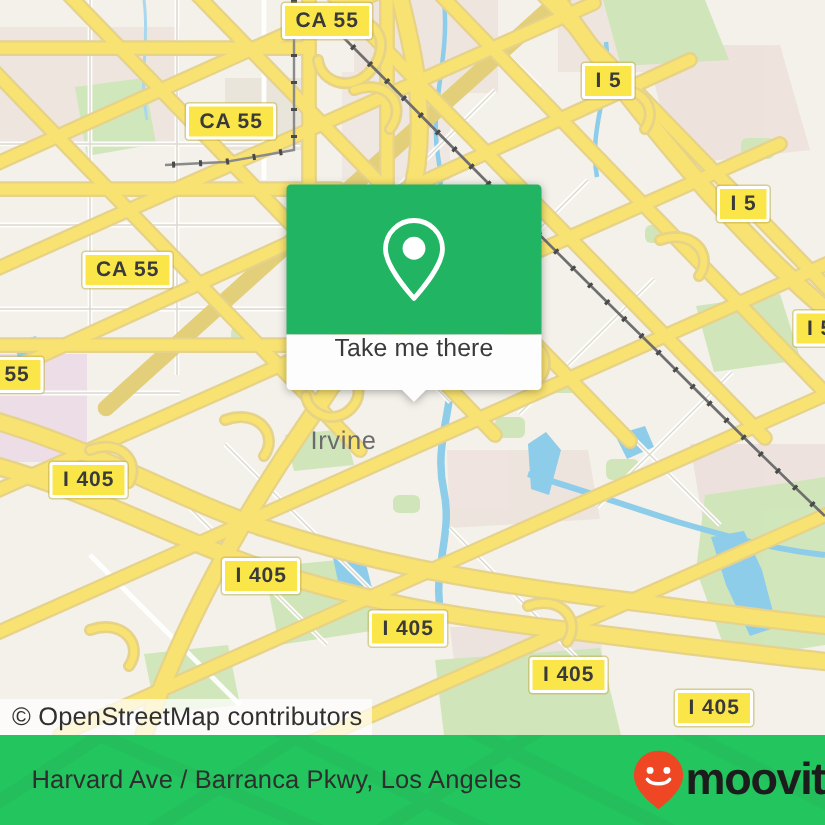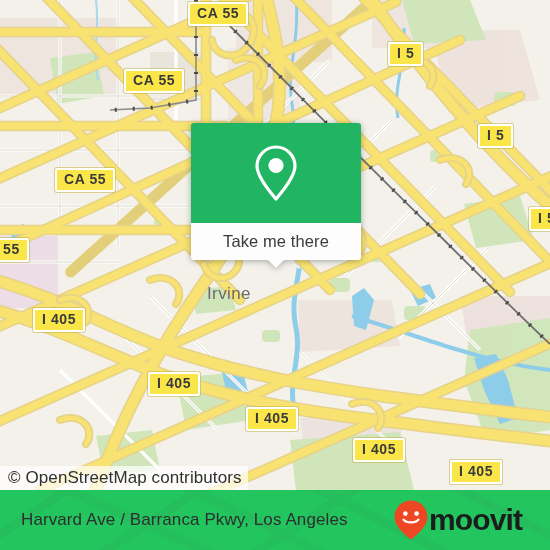--- a/index.html
+++ b/index.html
@@ -50,21 +50,21 @@
   #callout-top {
     height: 100px;
     background: #21b563;
     border-radius: 3px 3px 0 0;
     display: flex; align-items: center; justify-content: center;
   }
   #callout-bottom {
     height: 37px;
     background: #fdfdfd;
     border-radius: 0 0 3px 3px;
-    display: flex; align-items: center; justify-content: center;
+    display: flex; justify-content: center;
     position: relative;
   }
   #callout-label {
     font-size: 16.5px;
     color: #3a3a3a;
     letter-spacing: 0.1px;
   }
   #callout-tail {
     position: absolute;
     left: 50%; bottom: -8px;
@@ -94,21 +94,21 @@
     position: relative;
     margin-left: 21px;
     font-size: 17px;
     color: #2e2e2e;
     letter-spacing: 0.1px;
     white-space: nowrap;
     z-index: 2;
   }
   #brand {
     position: absolute;
-    right: 28px; top: 50%;
+    right: 0; top: 50%;
     transform: translateY(-50%);
     display: flex; align-items: center;
     z-index: 2;
   }
   #brand-wordmark {
     font-size: 30px;
     color: #1c1c1c;
     font-weight: bold;
     letter-spacing: -0.9px;
     line-height: 1;

